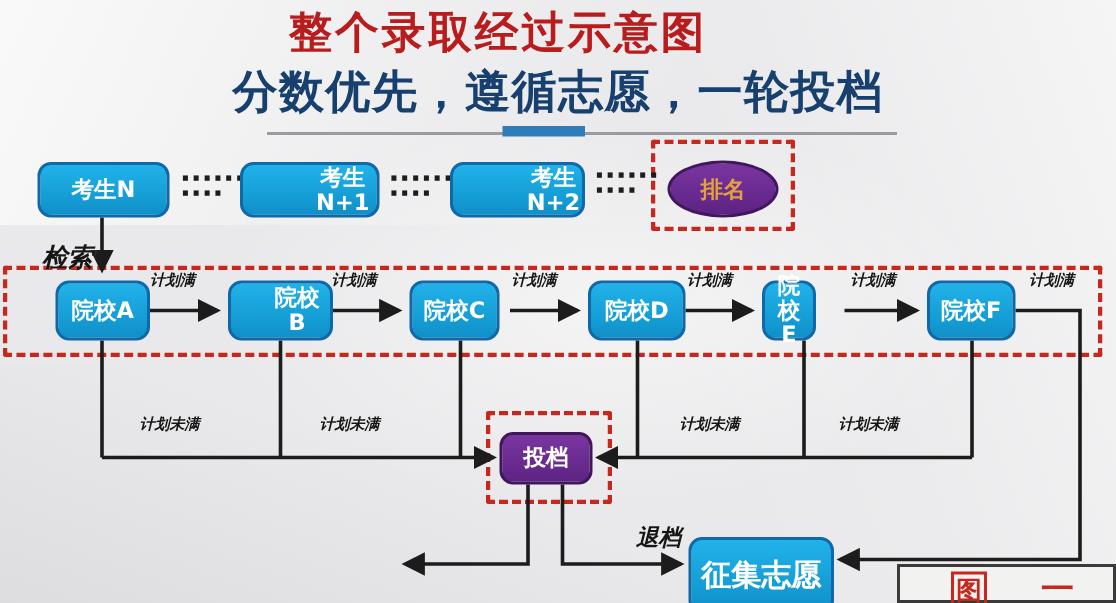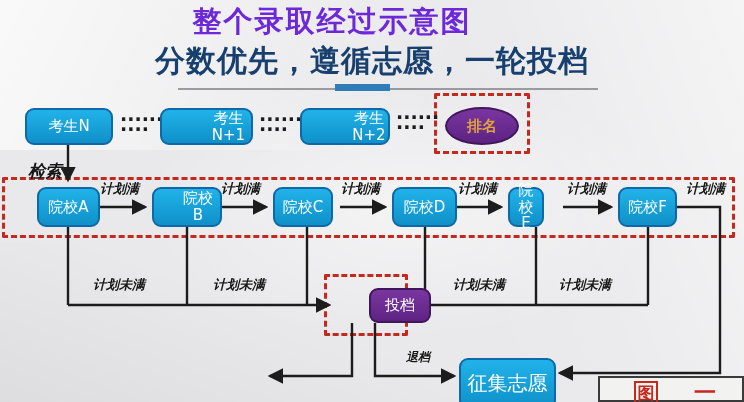--- a/index.html
+++ b/index.html
@@ -12,51 +12,51 @@
   .f1{left:0;top:0;width:744px;height:150px;
       background:linear-gradient(115deg,rgba(255,255,255,.75) 0%,rgba(255,255,255,.25) 35%,rgba(255,255,255,0) 60%);}
   .f2{right:0;top:0;width:400px;height:402px;
       background:linear-gradient(250deg,rgba(255,255,255,.55) 0%,rgba(255,255,255,.1) 45%,rgba(0,0,0,0) 70%);}
   .f3{left:0;bottom:0;width:744px;height:160px;
       background:linear-gradient(20deg,rgba(0,0,0,.05) 0%,rgba(0,0,0,0) 45%);}
   .f4{left:120px;top:90px;width:520px;height:260px;
       background:radial-gradient(ellipse at 55% 45%,rgba(255,255,255,.5) 0%,rgba(255,255,255,0) 65%);}
 
   .title{position:absolute;left:0;top:2px;width:664px;text-align:center;
-    font-size:29px;font-weight:800;color:#6d28d9;letter-spacing:2px;}
+    font-size:29px;font-weight:800;color:#b91c1c;letter-spacing:2px;}
   .subtitle{position:absolute;left:0;top:41px;width:744px;text-align:center;
     font-size:30px;font-weight:800;color:#17406f;letter-spacing:1px;}
   .uline{position:absolute;left:178px;top:88px;width:420px;height:2px;background:#9a9aa0;}
   .uline-accent{position:absolute;left:335px;top:84px;width:55px;height:7px;background:#2e7cb8;}
 
   .box{position:absolute;display:flex;align-items:center;justify-content:center;
-    color:#fff;font-weight:400;text-align:center;line-height:1.12;
+    color:#fff;font-weight:700;text-align:center;line-height:1.12;
     border-radius:9px;box-sizing:border-box;z-index:3;}
   .cyan{background:linear-gradient(#21b2e9 0%,#149bd3 70%,#118fc8 100%);border:2px solid #0f68a8;}
   .student{height:37px;top:108px;font-size:15px;}
   .college{height:40px;top:187px;font-size:15px;padding:0 4px;}
-  .purplebox{background:linear-gradient(#7a36a0,#5d2383);border:2px solid #41175c;margin-left:36px;}
+  .purplebox{background:linear-gradient(#7a36a0,#5d2383);border:2px solid #41175c;}
   .bluedark{background:linear-gradient(#2484cf,#1a63a8);border:2px solid #0d4a86;}
 
   .ellipse{position:absolute;left:445px;top:107px;width:74px;height:38px;border-radius:50%;
     background:linear-gradient(#7a36a0,#5c2283);border:2px solid #41175c;
     display:flex;align-items:center;justify-content:center;
     color:#e0a23e;font-weight:800;font-size:15px;z-index:3;box-sizing:border-box;}
 
   .dashed{position:absolute;border:3px dashed #c7281d;box-sizing:border-box;z-index:1;border-radius:2px;}
   .dash-rank{left:434px;top:93px;width:96px;height:61px;}
   .dash-main{left:2px;top:177px;width:733px;height:61px;}
   .dash-toudang{left:324px;top:274px;width:84px;height:62px;}
 
   .dots{position:absolute;z-index:3;color:#1d1d1d;font-weight:900;font-size:19px;
     line-height:10px;letter-spacing:0px;text-align:left;}
   .dots span{display:block;}
 
   .elabel{position:absolute;z-index:4;color:#161616;font-weight:700;font-style:italic;
-    font-family:"DejaVu Serif","Liberation Serif",serif;font-size:13px;white-space:nowrap;
+    font-family:"DejaVu Serif","Liberation Serif",serif;font-size:10px;white-space:nowrap;
     text-shadow:0 0 1px rgba(255,255,255,.4);}
 
   svg.wires{position:absolute;left:0;top:0;z-index:2;}
 
   .figbox{position:absolute;left:598px;top:376px;width:146px;height:26px;
     background:#f2f2f1;border:2px solid #3a3a3a;box-sizing:border-box;z-index:5;}
   .figbox .tu{position:absolute;left:34px;top:3px;width:24px;height:24px;
     border:2px solid #c6281d;color:#c6281d;font-weight:800;font-size:17px;
     display:flex;align-items:center;justify-content:center;box-sizing:border-box;}
   .figbox .yi{position:absolute;left:94px;top:0px;color:#c6281d;font-weight:900;font-size:22px;}
@@ -139,21 +139,21 @@
   <div class="elabel" style="left:458px;top:180px;">计划满</div>
   <div class="elabel" style="left:567px;top:180px;">计划满</div>
   <div class="elabel" style="left:686px;top:180px;">计划满</div>
 
   <div class="elabel" style="left:93px;top:276px;">计划未满</div>
   <div class="elabel" style="left:213px;top:276px;">计划未满</div>
   <div class="elabel" style="left:453px;top:276px;">计划未满</div>
   <div class="elabel" style="left:559px;top:276px;">计划未满</div>
 
   <div class="box purplebox" style="left:333px;top:288px;width:62px;height:35px;font-size:15px;">投档</div>
-  <div class="elabel" style="left:406px;top:349px;font-size:12px;">退档</div>
+  <div class="elabel" style="left:424px;top:349px;font-size:15px;">退档</div>
   <div class="box cyan" style="left:459px;top:358px;width:97px;height:51px;font-size:20px;">征集志愿</div>
 
   <div class="figbox">
     <span class="tu">图</span>
     <span class="yi">一</span>
   </div>
 
 </div>
 
 </body></html>

